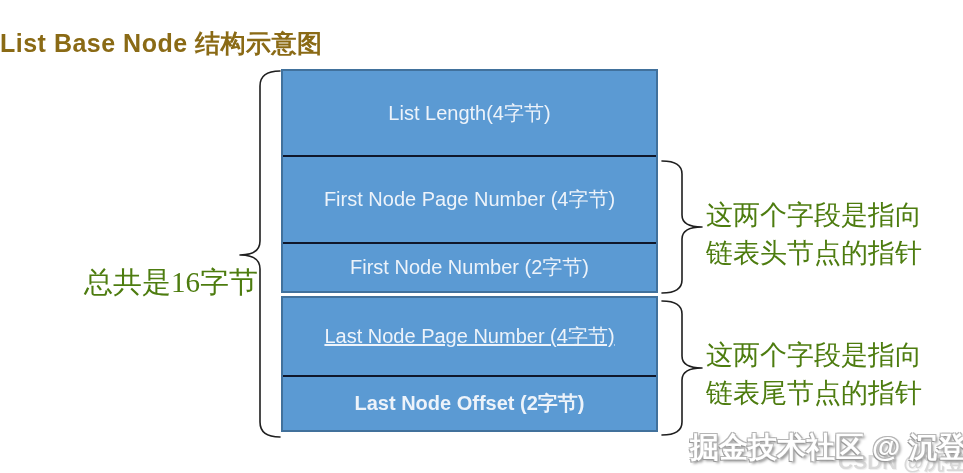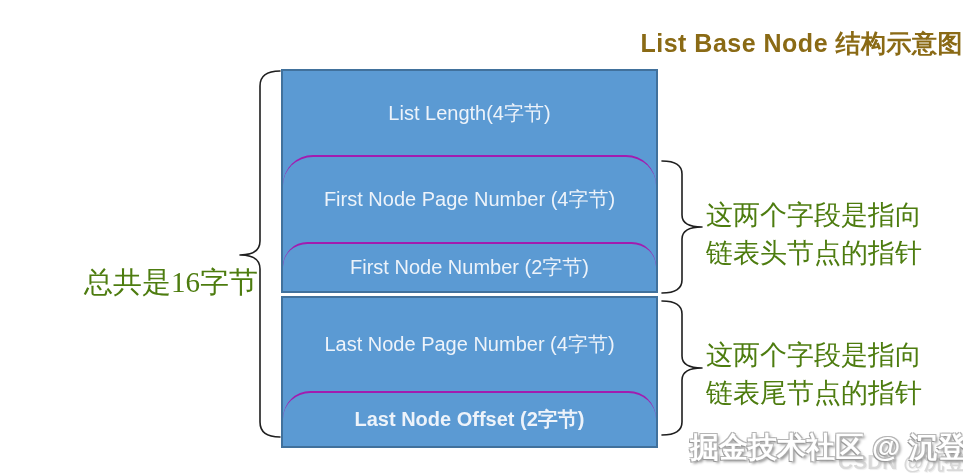--- a/index.html
+++ b/index.html
@@ -9,21 +9,21 @@
     width: 963px;
     height: 473px;
     background: #ffffff;
     overflow: hidden;
     font-family: "Liberation Sans", sans-serif;
   }
   .title {
     position: absolute;
     left: 0; top: 27px;
     width: 963px;
-    text-align: right;
+    text-align: left;
     font-size: 25px;
     font-weight: bold;
     color: #8a6a15;
     letter-spacing: 0.5px;
   }
   .stack {
     position: absolute;
     left: 281px;
     top: 69px;
     width: 377px;
@@ -35,25 +35,25 @@
   }
   .group + .group { margin-top: 3px; }
   .row {
     display: flex;
     align-items: center;
     justify-content: center;
     color: #edf3fa;
     font-size: 20px;
     text-align: center;
   }
-  .row + .row { border-top: 2px solid #a21caf; border-radius: 30px; }
+  .row + .row { border-top: 2px solid #0f172a; }
   .h-lg  { height: 84px; }
   .h-lg2 { height: 87px; }
   .h-sm  { height: 49px; }
-  .h-lg3 { height: 93px; }
+  .h-lg3 { height: 77px; text-decoration: underline; }
   .h-sm2 { height: 55px; font-weight: bold; }
   .brace { position: absolute; }
   .brace svg path {
     fill: none;
     stroke: #1f1f1f;
     stroke-width: 1.6;
     stroke-linecap: round;
     stroke-linejoin: round;
   }
   .annot {

